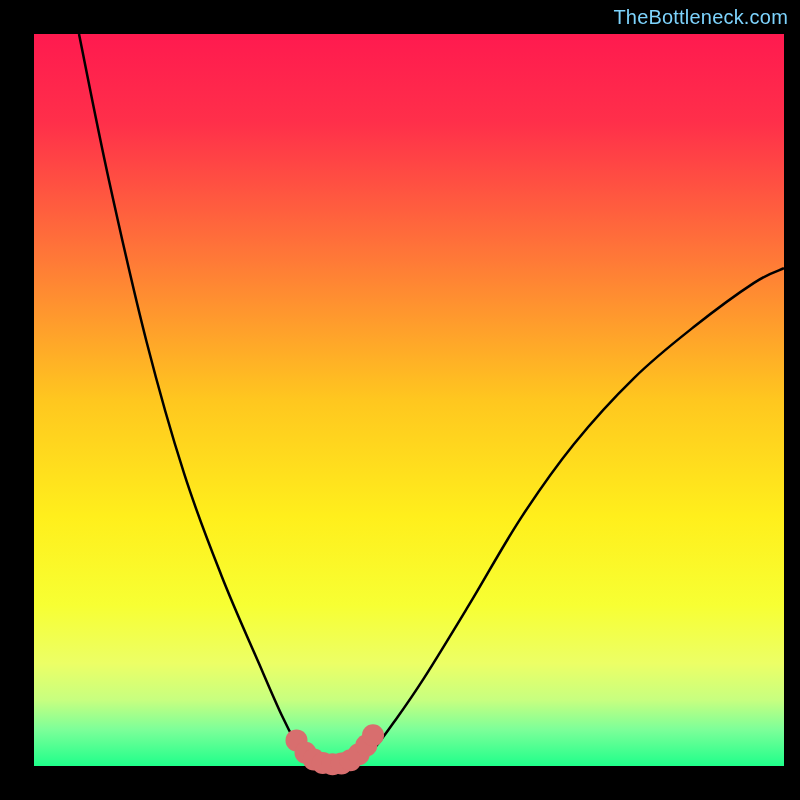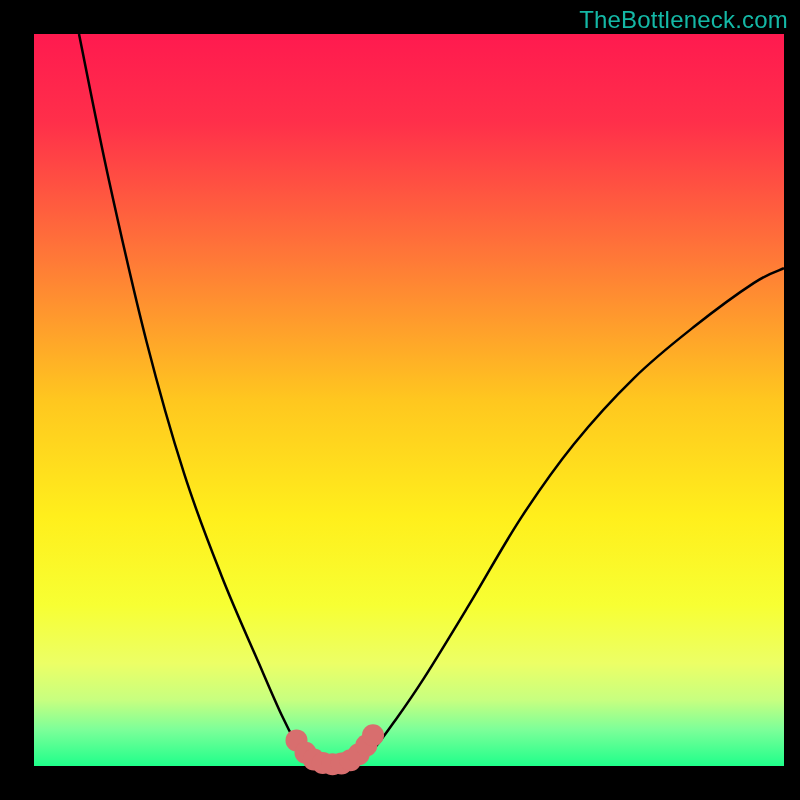--- a/index.html
+++ b/index.html
@@ -14,22 +14,22 @@
   .stage {
     position: relative;
     width: 800px;
     height: 800px;
     background: #000;
   }
   .watermark {
     position: absolute;
     top: 6px;
     right: 12px;
-    color: #14b8a6;
-    font-size: 24px;
+    color: #7dd3fc;
+    font-size: 20px;
     font-weight: 500;
     letter-spacing: 0.2px;
     z-index: 20;
   }
   svg.plot {
     position: absolute;
     top: 0;
     left: 0;
     width: 800px;
     height: 800px;

